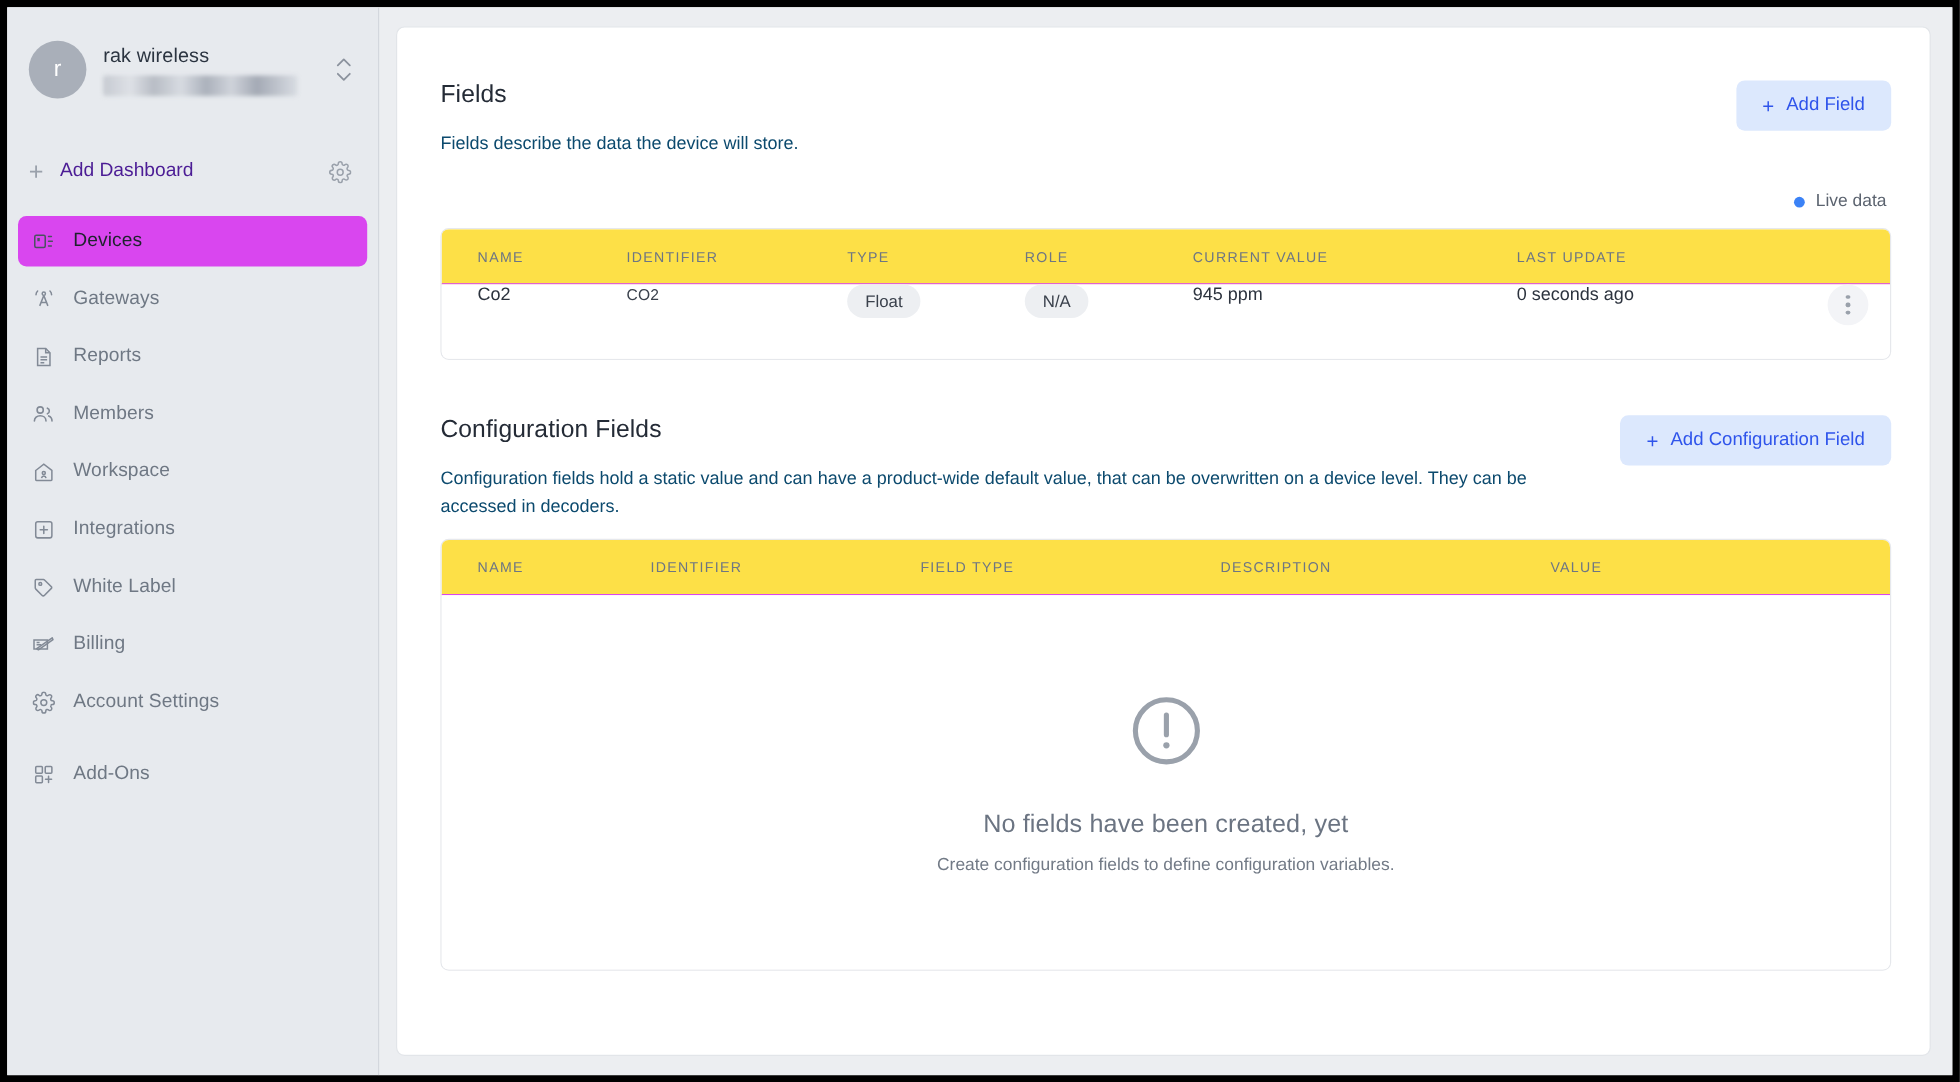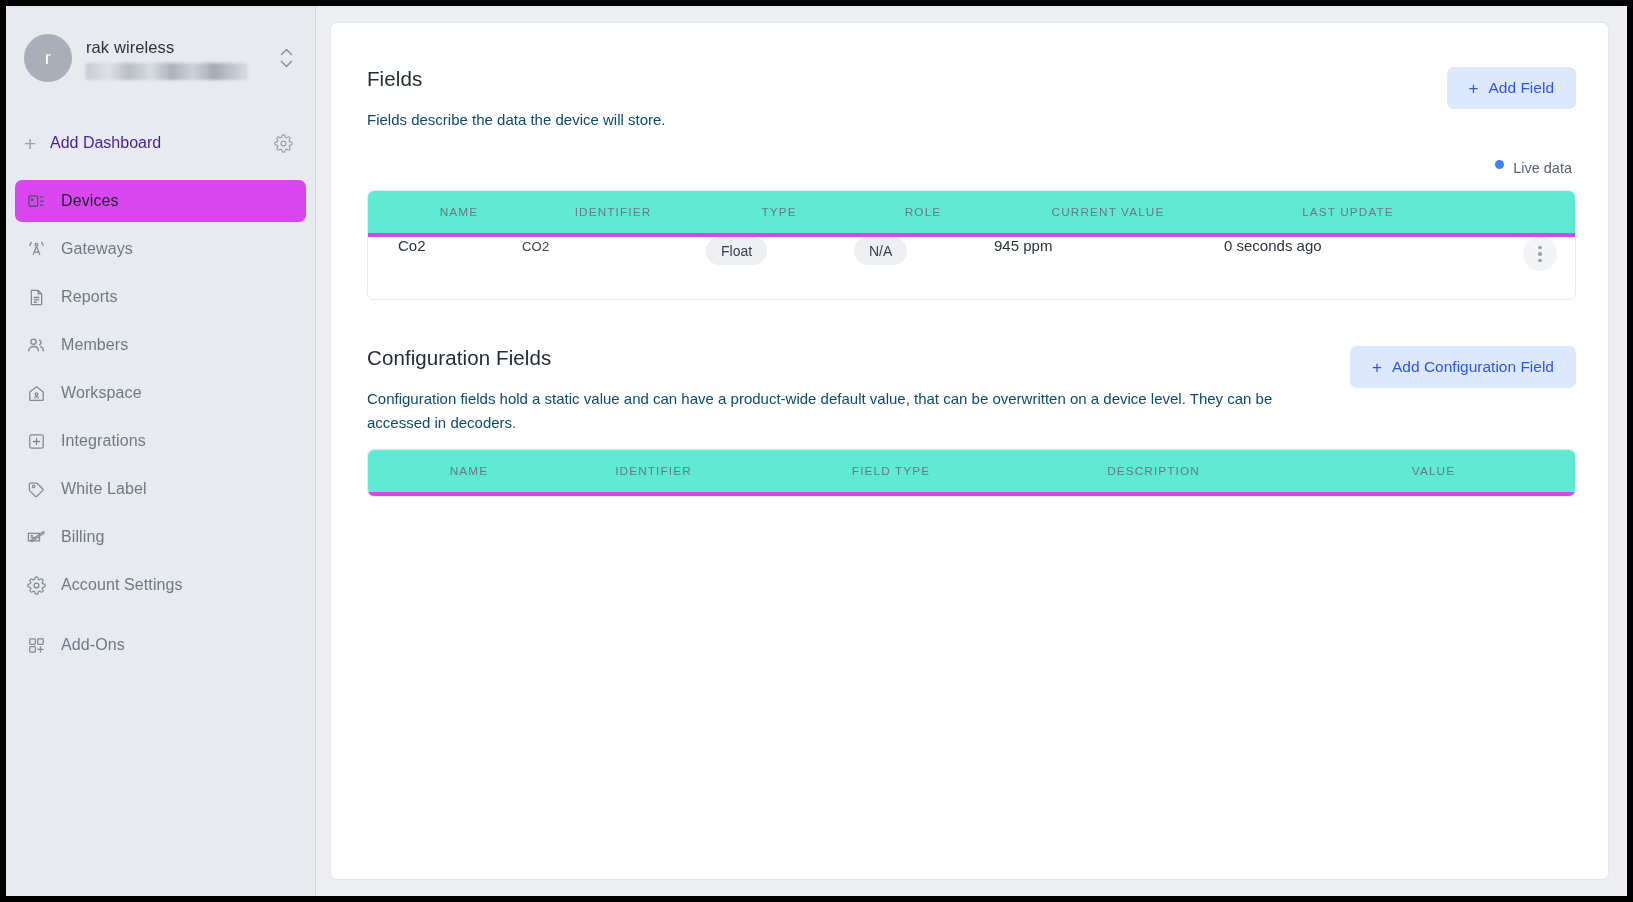--- a/index.html
+++ b/index.html
@@ -202,21 +202,21 @@
     display: flex;
     align-items: center;
     gap: 10px;
     cursor: pointer;
     white-space: nowrap;
   }
   .btn-primary-soft .b-plus { font-size: 17px; line-height: 1; }
 
   .live-row {
     display: flex;
-    align-items: flex-start;
+    align-items: center;
     justify-content: flex-end;
     gap: 9px;
     margin-top: 28px;
     padding-right: 4px;
   }
   .live-dot {
     width: 9px;
     height: 9px;
     border-radius: 50%;
     background: #3b82f6;
@@ -229,23 +229,22 @@
     border: 1px solid #e6e8ec;
     border-radius: 7px;
     overflow: hidden;
     background: #ffffff;
   }
 
   .thead {
     display: flex;
     align-items: center;
     height: 46px;
-    background: #5eead4;
-    border-bottom: 4px solid #d946ef;
-    text-align: center;
+    background: #fde047;
+    border-bottom: 1px solid #d946ef;
   }
   .th {
     font-size: 11.8px;
     letter-spacing: 1.1px;
     color: #6e7683;
     font-weight: 400;
     padding-left: 2px;
   }
 
   .trow {
@@ -258,21 +257,21 @@
     color: #2c333e;
     padding-left: 2px;
   }
 
   
   .c-name    { width: 152px; padding-left: 30px; }
   .c-ident   { width: 184px; }
   .c-type    { width: 148px; }
   .c-role    { width: 140px; }
   .c-current { width: 230px; }
-  .c-last    { width: 250px; }
+  .c-last    { width: 250px; margin-left: 40px; }
   .c-menu    { flex: 1; display: flex; justify-content: flex-end; padding-right: 18px; }
 
   .ident-text { font-size: 13px; color: #3a414c; letter-spacing: .2px; }
 
   .pill {
     display: inline-flex;
     align-items: center;
     justify-content: center;
     background: #edeff2;
     color: #3a414c;
@@ -551,17 +550,28 @@
 
       <div class="table-wrap">
         <div class="thead">
           <div class="th k-name">NAME</div>
           <div class="th k-ident">IDENTIFIER</div>
           <div class="th k-type">FIELD TYPE</div>
           <div class="th k-desc">DESCRIPTION</div>
           <div class="th k-value">VALUE</div>
         </div>
 
+        <div class="empty-state">
+          <span class="empty-icon">
+            <svg width="66" height="66" viewBox="0 0 24 24" fill="none" stroke="currentColor" stroke-width="1.55" aria-hidden="true">
+              <circle cx="12" cy="12" r="9.4"></circle>
+              <path d="M12 7.2v6" stroke-linecap="round"></path>
+              <circle cx="12" cy="16.4" r=".95" fill="currentColor" stroke="none"></circle>
+            </svg>
+          </span>
+          <div class="empty-title">No fields have been created, yet</div>
+          <div class="empty-sub">Create configuration fields to define configuration variables.</div>
+        </div>
       </div>
 
     </div>
   </main>
 </div>
 
 </body></html>

